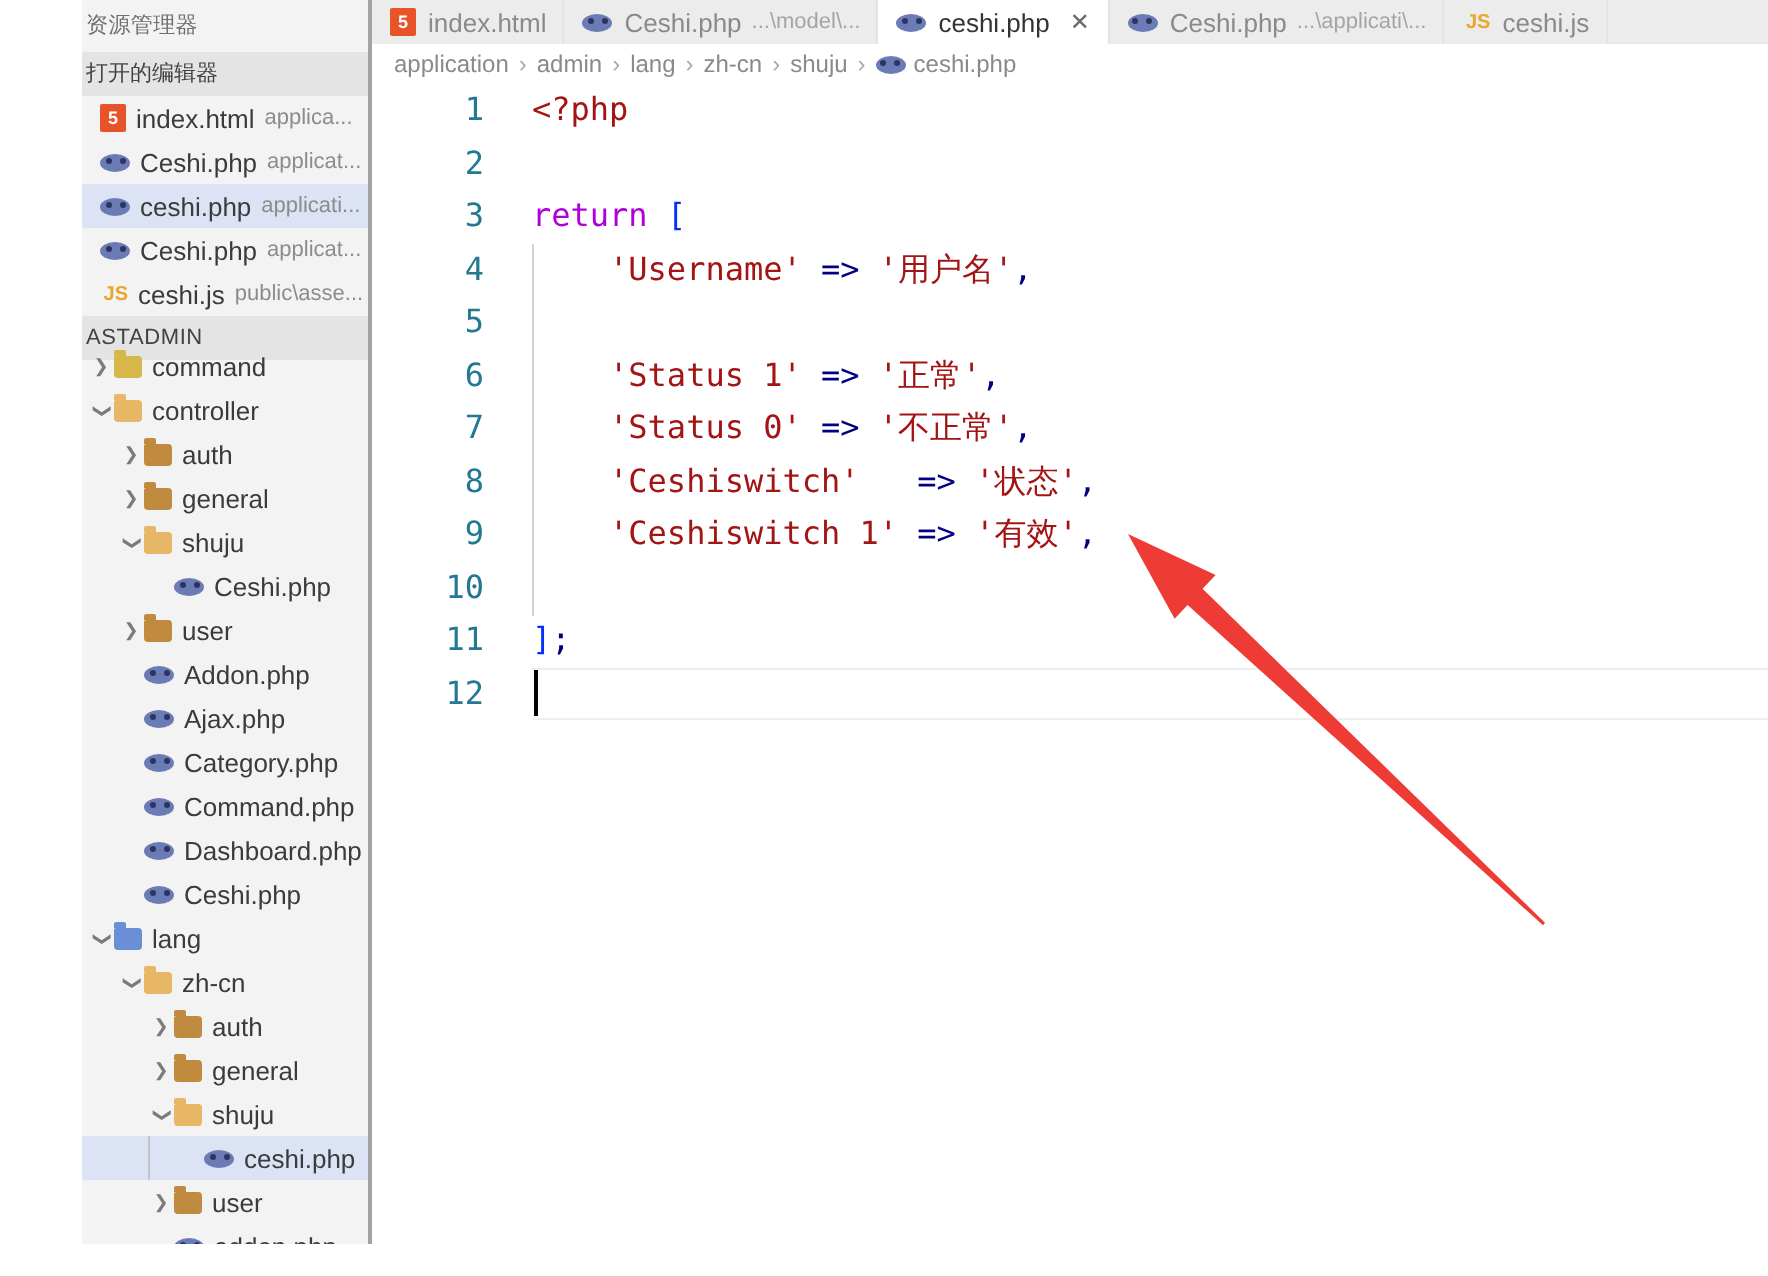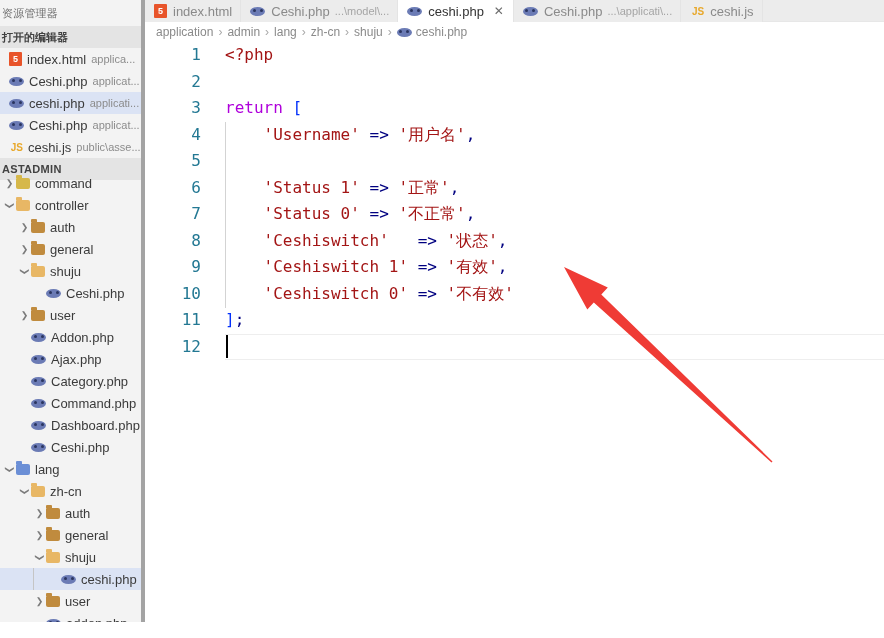--- a/index.html
+++ b/index.html
@@ -8,38 +8,39 @@
     background: #ffffff;
     font-family: "Liberation Sans", sans-serif;
     overflow: hidden;
   }
   #app { position: relative; width: 884px; height: 638px; display: flex; }
 
   
   #sidebar {
     width: 145px; height: 622px;
     background: #f3f3f3;
-    border-right: 4px solid #a3a3a3;
+    border-right: 2px solid #a3a3a3;
     position: relative;
     overflow: hidden;
     flex: 0 0 145px;
+    margin-left: 41px;
   }
   .side-title {
     height: 26px; line-height: 26px;
     font-size: 11px; color: #6f6f6f;
     padding-left: 2px;
     letter-spacing: .2px;
     background: #f3f3f3;
     white-space: nowrap;
     overflow: hidden;
   }
   .section-header {
     height: 22px; line-height: 22px;
     background: #e4e4e4;
-    font-size: 11px; font-weight: bold;
+    font-size: 11px; font-weight: normal;
     color: #424242;
     padding-left: 2px;
     white-space: nowrap; overflow: hidden;
     display: flex; align-items: center;
   }
   .section-header.astadmin { letter-spacing: .3px; }
 
   .row {
     height: 22px;
     display: flex; align-items: center;
@@ -439,21 +440,20 @@
           <div class="cline">
             <span class="lnum">8</span>
             <span class="ctext"><span class="tok-pl">    </span><span class="tok-str">'Ceshiswitch'</span><span class="tok-pl">   </span><span class="tok-op">=&gt;</span><span class="tok-pl"> </span><span class="tok-str">'状态'</span><span class="tok-op">,</span></span>
           </div>
           <div class="cline">
             <span class="lnum">9</span>
             <span class="ctext"><span class="tok-pl">    </span><span class="tok-str">'Ceshiswitch 1'</span><span class="tok-pl"> </span><span class="tok-op">=&gt;</span><span class="tok-pl"> </span><span class="tok-str">'有效'</span><span class="tok-op">,</span></span>
           </div>
           <div class="cline">
             <span class="lnum">10</span>
-            <span class="ctext"><span class="tok-pl">    </span><span class="tok-str">'Ceshiswitch 0'</span><span class="tok-pl"> </span><span class="tok-op">=&gt;</span><span class="tok-pl"> </span><span class="tok-str">'不有效'</span></span>
           </div>
           <div class="cline">
             <span class="lnum">11</span>
             <span class="ctext"><span class="tok-br">]</span><span class="tok-op">;</span></span>
           </div>
           <div class="cline">
             <span class="lnum">12</span>
             <span class="ctext"></span>
           </div>
         </div>

